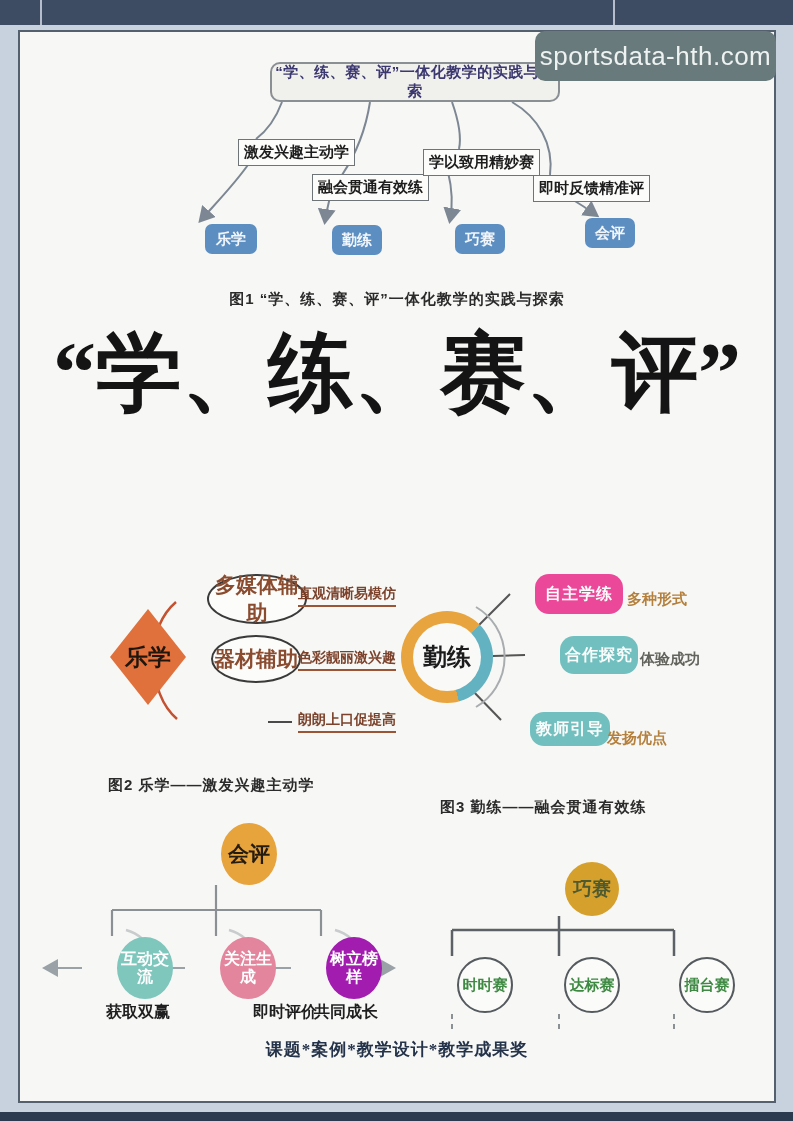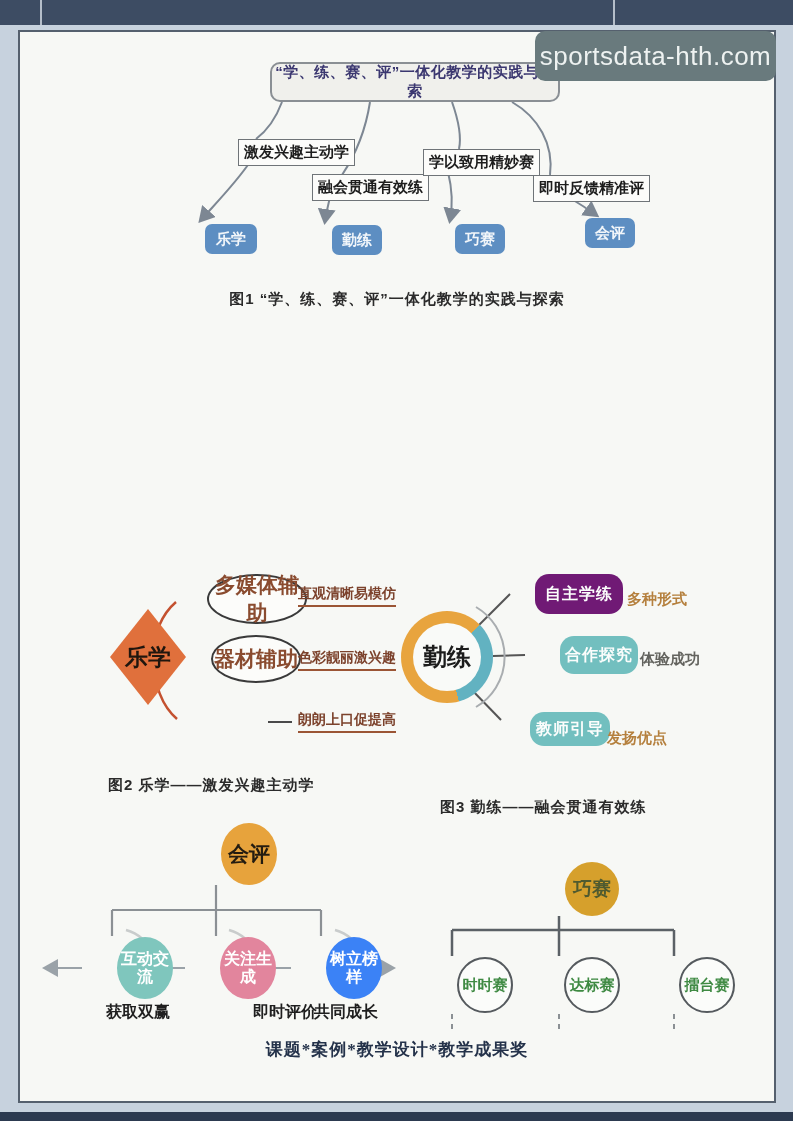--- a/index.html
+++ b/index.html
@@ -42,21 +42,21 @@
   .ring-inner{position:absolute;left:12px;top:12px;width:68px;height:68px;border-radius:50%;background:#f9faf8;
               display:flex;align-items:center;justify-content:center;color:#1c1c1c;font-weight:bold;font-size:24px;}
   .f3-box{border-radius:14px;color:#fbfdfc;font-weight:bold;font-size:16px;letter-spacing:1px;}
   .f3-label{font-weight:bold;font-size:15px;white-space:nowrap;z-index:2;}
   .lbl-warm{color:#b5803e;}
   .lbl-gray{color:#63635e;text-align:center;}
   
   .f4-top{left:168px;top:791px;width:56px;height:62px;border-radius:50%;background:#e7a33c;color:#241c10;
           font-weight:bold;font-size:21px;}
   .f4-c{width:56px;height:62px;border-radius:50%;color:#ffffff;font-weight:bold;font-size:16px;line-height:1.15;}
-  .f4-teal{background:#7fc6bd;} .f4-pink{background:#e2859d;} .f4-tan{background:#3b82f6;}
+  .f4-teal{background:#7fc6bd;} .f4-pink{background:#e2859d;} .f4-tan{background:#a21caf;}
   .f4-label{color:#1f1f1f;font-weight:bold;font-size:16px;white-space:nowrap;z-index:2;}
   
   .f5-top{left:512px;top:830px;width:54px;height:54px;border-radius:50%;background:#d6a02c;color:#4f5a2f;
           font-weight:bold;font-size:19px;}
   .f5-c{width:56px;height:56px;border-radius:50%;background:#fbfcfa;border:2.5px solid #555a5e;color:#3f8a43;
         font-weight:bold;font-size:15px;}
   
   .footer{left:0;top:1006px;width:754px;text-align:center;font-family:"Liberation Serif",serif;font-weight:600;
           font-size:17px;color:#24324a;letter-spacing:1px;z-index:2;}
 </style>
@@ -151,33 +151,34 @@
   <div class="abs node f1-branch" style="left:185px;top:107px;">激发兴趣主动学</div>
   <div class="abs node f1-branch" style="left:259px;top:142px;">融会贯通有效练</div>
   <div class="abs node f1-branch" style="left:370px;top:117px;">学以致用精妙赛</div>
   <div class="abs node f1-branch" style="left:480px;top:143px;">即时反馈精准评</div>
   <div class="abs node f1-chip" style="left:152px;top:192px;width:52px;">乐学</div>
   <div class="abs node f1-chip" style="left:279px;top:193px;width:50px;">勤练</div>
   <div class="abs node f1-chip" style="left:402px;top:192px;width:50px;">巧赛</div>
   <div class="abs node f1-chip" style="left:532px;top:186px;width:50px;">会评</div>
   <div class="abs caption caption-center">图1 “学、练、赛、评”一体化教学的实践与探索</div>
 
+  <div class="abs headline1">“学、练、赛、评”</div>
 
   <div class="abs node diamond">乐学</div>
   <div class="abs node ellipse" style="left:154px;top:542px;width:100px;height:50px;">多媒体辅助</div>
   <div class="abs node ellipse" style="left:158px;top:603px;width:90px;height:48px;">器材辅助</div>
   <div class="abs f2-label" style="left:278px;top:553px;">直观清晰易模仿</div>
   <div class="abs f2-label" style="left:278px;top:617px;">色彩靓丽激兴趣</div>
   <div class="abs f2-label" style="left:278px;top:679px;">朗朗上口促提高</div>
   <div class="abs caption" style="left:88px;top:744px;">图2 乐学——激发兴趣主动学</div>
 
   <div class="abs ring">
     <div class="ring-inner">勤练</div>
   </div>
-  <div class="abs node f3-box" style="left:482px;top:542px;width:88px;height:40px;background:#701a75;">自主学练</div>
+  <div class="abs node f3-box" style="left:482px;top:542px;width:88px;height:40px;background:#ec4899;">自主学练</div>
   <div class="abs node f3-box" style="left:507px;top:604px;width:78px;height:38px;background:#72bfbf;">合作探究</div>
   <div class="abs node f3-box" style="left:477px;top:680px;width:80px;height:34px;background:#72bfbf;">教师引导</div>
   <div class="abs f3-label lbl-warm" style="left:607px;top:558px;">多种形式</div>
   <div class="abs f3-label lbl-gray" style="left:620px;top:618px;">体验成功</div>
   <div class="abs f3-label lbl-warm" style="left:587px;top:697px;">发扬优点</div>
   <div class="abs caption" style="left:420px;top:766px;">图3 勤练——融会贯通有效练</div>
 
   <div class="abs node f4-top">会评</div>
   <div class="abs node f4-c f4-teal" style="left:64px;top:905px;">互动交流</div>
   <div class="abs node f4-c f4-pink" style="left:167px;top:905px;">关注生成</div>

